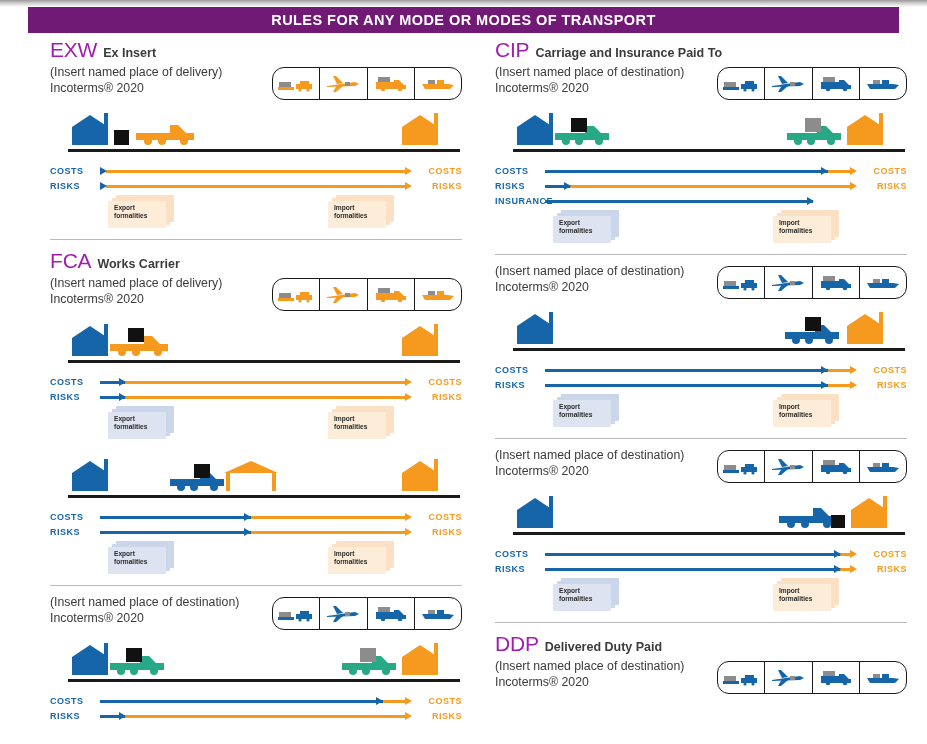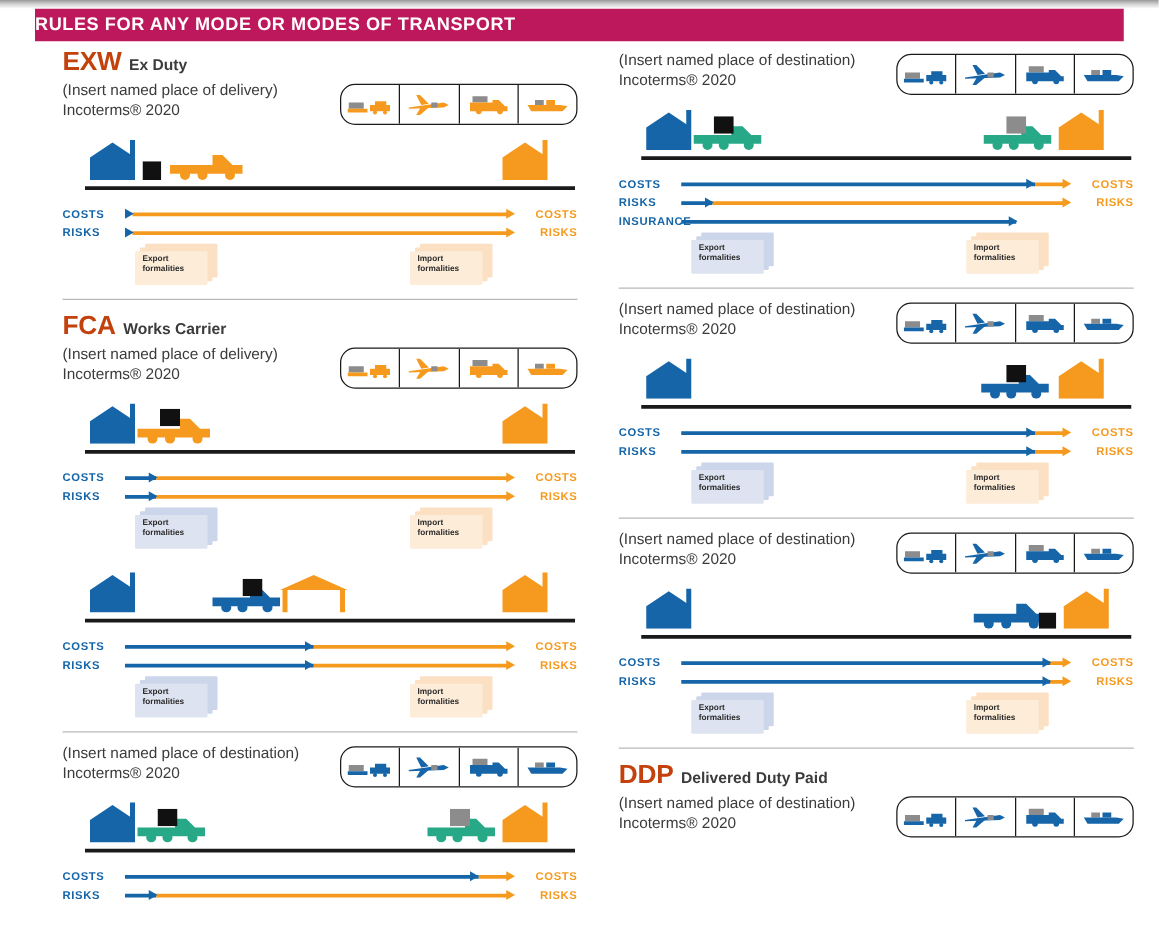--- a/index.html
+++ b/index.html
@@ -1,27 +1,27 @@
 <!DOCTYPE html>
 <html><head>
 <meta charset="utf-8">
 <style>
   html,body{margin:0;padding:0;background:#fff;}
   body{width:927px;height:744px;font-family:"Liberation Sans",sans-serif;overflow:hidden;position:relative;}
   .topgrad{position:absolute;left:0;top:0;width:927px;height:7px;
     background:linear-gradient(to bottom,#9a9a9a 0%,#cfcfcf 45%,#ffffff 100%);}
-  .header{position:absolute;left:28px;top:7px;width:871px;height:26px;background:#be185d;
-    display:flex;align-items:center;}
+  .header{position:absolute;left:28px;top:7px;width:871px;height:26px;background:#701a75;
+    display:flex;align-items:center;justify-content:center;}
   .header-title{color:#fff;font-size:14.5px;font-weight:700;letter-spacing:.45px;}
   .col{position:absolute;top:38px;width:420px;}
   .col-left{left:42px;} .col-right{left:487px;}
   .rule{height:1px;background:#b9b9b9;margin:0 0 9px 8px;}
   .block{position:relative;padding:0 0 4px 8px;}
   .title-row{display:flex;align-items:baseline;gap:6px;}
-  .code{color:#c2410c;font-size:21px;font-weight:700;letter-spacing:-.2px;}
+  .code{color:#a21caf;font-size:21px;font-weight:400;letter-spacing:-.2px;}
   .name{color:#3b3b3b;font-size:12.5px;font-weight:700;}
   .sub-row{display:flex;justify-content:space-between;align-items:flex-start;margin-top:3px;}
   .subtitle{color:#3b3b3b;font-size:12.3px;line-height:15.5px;max-width:210px;}
   .modes{border:1.6px solid #1a1a1a;border-radius:12px;display:flex;height:33px;width:190px;
     overflow:hidden;background:#fff;box-sizing:border-box;flex:none;margin-top:2px;}
   .mode{width:47.5px;display:flex;align-items:center;justify-content:center;
     border-right:1.4px solid #1a1a1a;}
   .mode:last-child{border-right:none;}
   .scene{position:relative;height:52px;margin-top:7px;}
   .ground{position:absolute;left:18px;right:2px;bottom:7px;height:3px;background:#1a1a1a;}
@@ -53,21 +53,21 @@
 <div class="topgrad"></div>
 
 <div class="header">
   <div class="header-title">RULES FOR ANY MODE OR MODES OF TRANSPORT</div>
 </div>
 
 <div class="col col-left">
     <div class="block">
     <div class="title-row">
       <span class="code">EXW</span>
-      <span class="name">Ex Duty</span>
+      <span class="name">Ex Insert</span>
     </div>
     <div class="sub-row">
       <div class="subtitle">(Insert named place of delivery) Incoterms® 2020</div>
       <div class="modes">
           <div class="mode">
             <svg width="36" height="16" viewBox="0 0 36 16">
     <rect x="1" y="6" width="12" height="5" fill="#8c8c8c"></rect>
               <path d="M0 11 h16 v3 H0 Z" fill="#f59a1e"></path>
     <path d="M18 13 h16 v-5 h-3 v-3 h-9 v3 h-4 Z" fill="#f59a1e"></path>
               <circle cx="22" cy="14" r="1.6" fill="#f59a1e"></circle>
@@ -402,20 +402,24 @@
             <div class="seg orange" style="left:8%;width:90%;"></div>
             <div class="head blue" style="left:6%;"></div>
             <div class="head orange" style="left:97%;"></div>
           </div>
         </div>
       </div>
     </div>
   </div>
 <div class="col col-right">
     <div class="block">
+    <div class="title-row">
+      <span class="code">CIP</span>
+      <span class="name">Carriage and Insurance Paid To</span>
+    </div>
     <div class="sub-row">
       <div class="subtitle">(Insert named place of destination) Incoterms® 2020</div>
       <div class="modes">
           <div class="mode">
             <svg width="36" height="16" viewBox="0 0 36 16">
     <rect x="1" y="6" width="12" height="5" fill="#8c8c8c"></rect>
               <path d="M0 11 h16 v3 H0 Z" fill="#1565a8"></path>
     <path d="M18 13 h16 v-5 h-3 v-3 h-9 v3 h-4 Z" fill="#1565a8"></path>
               <circle cx="22" cy="14" r="1.6" fill="#1565a8"></circle>
               <circle cx="30" cy="14" r="1.6" fill="#1565a8"></circle>

